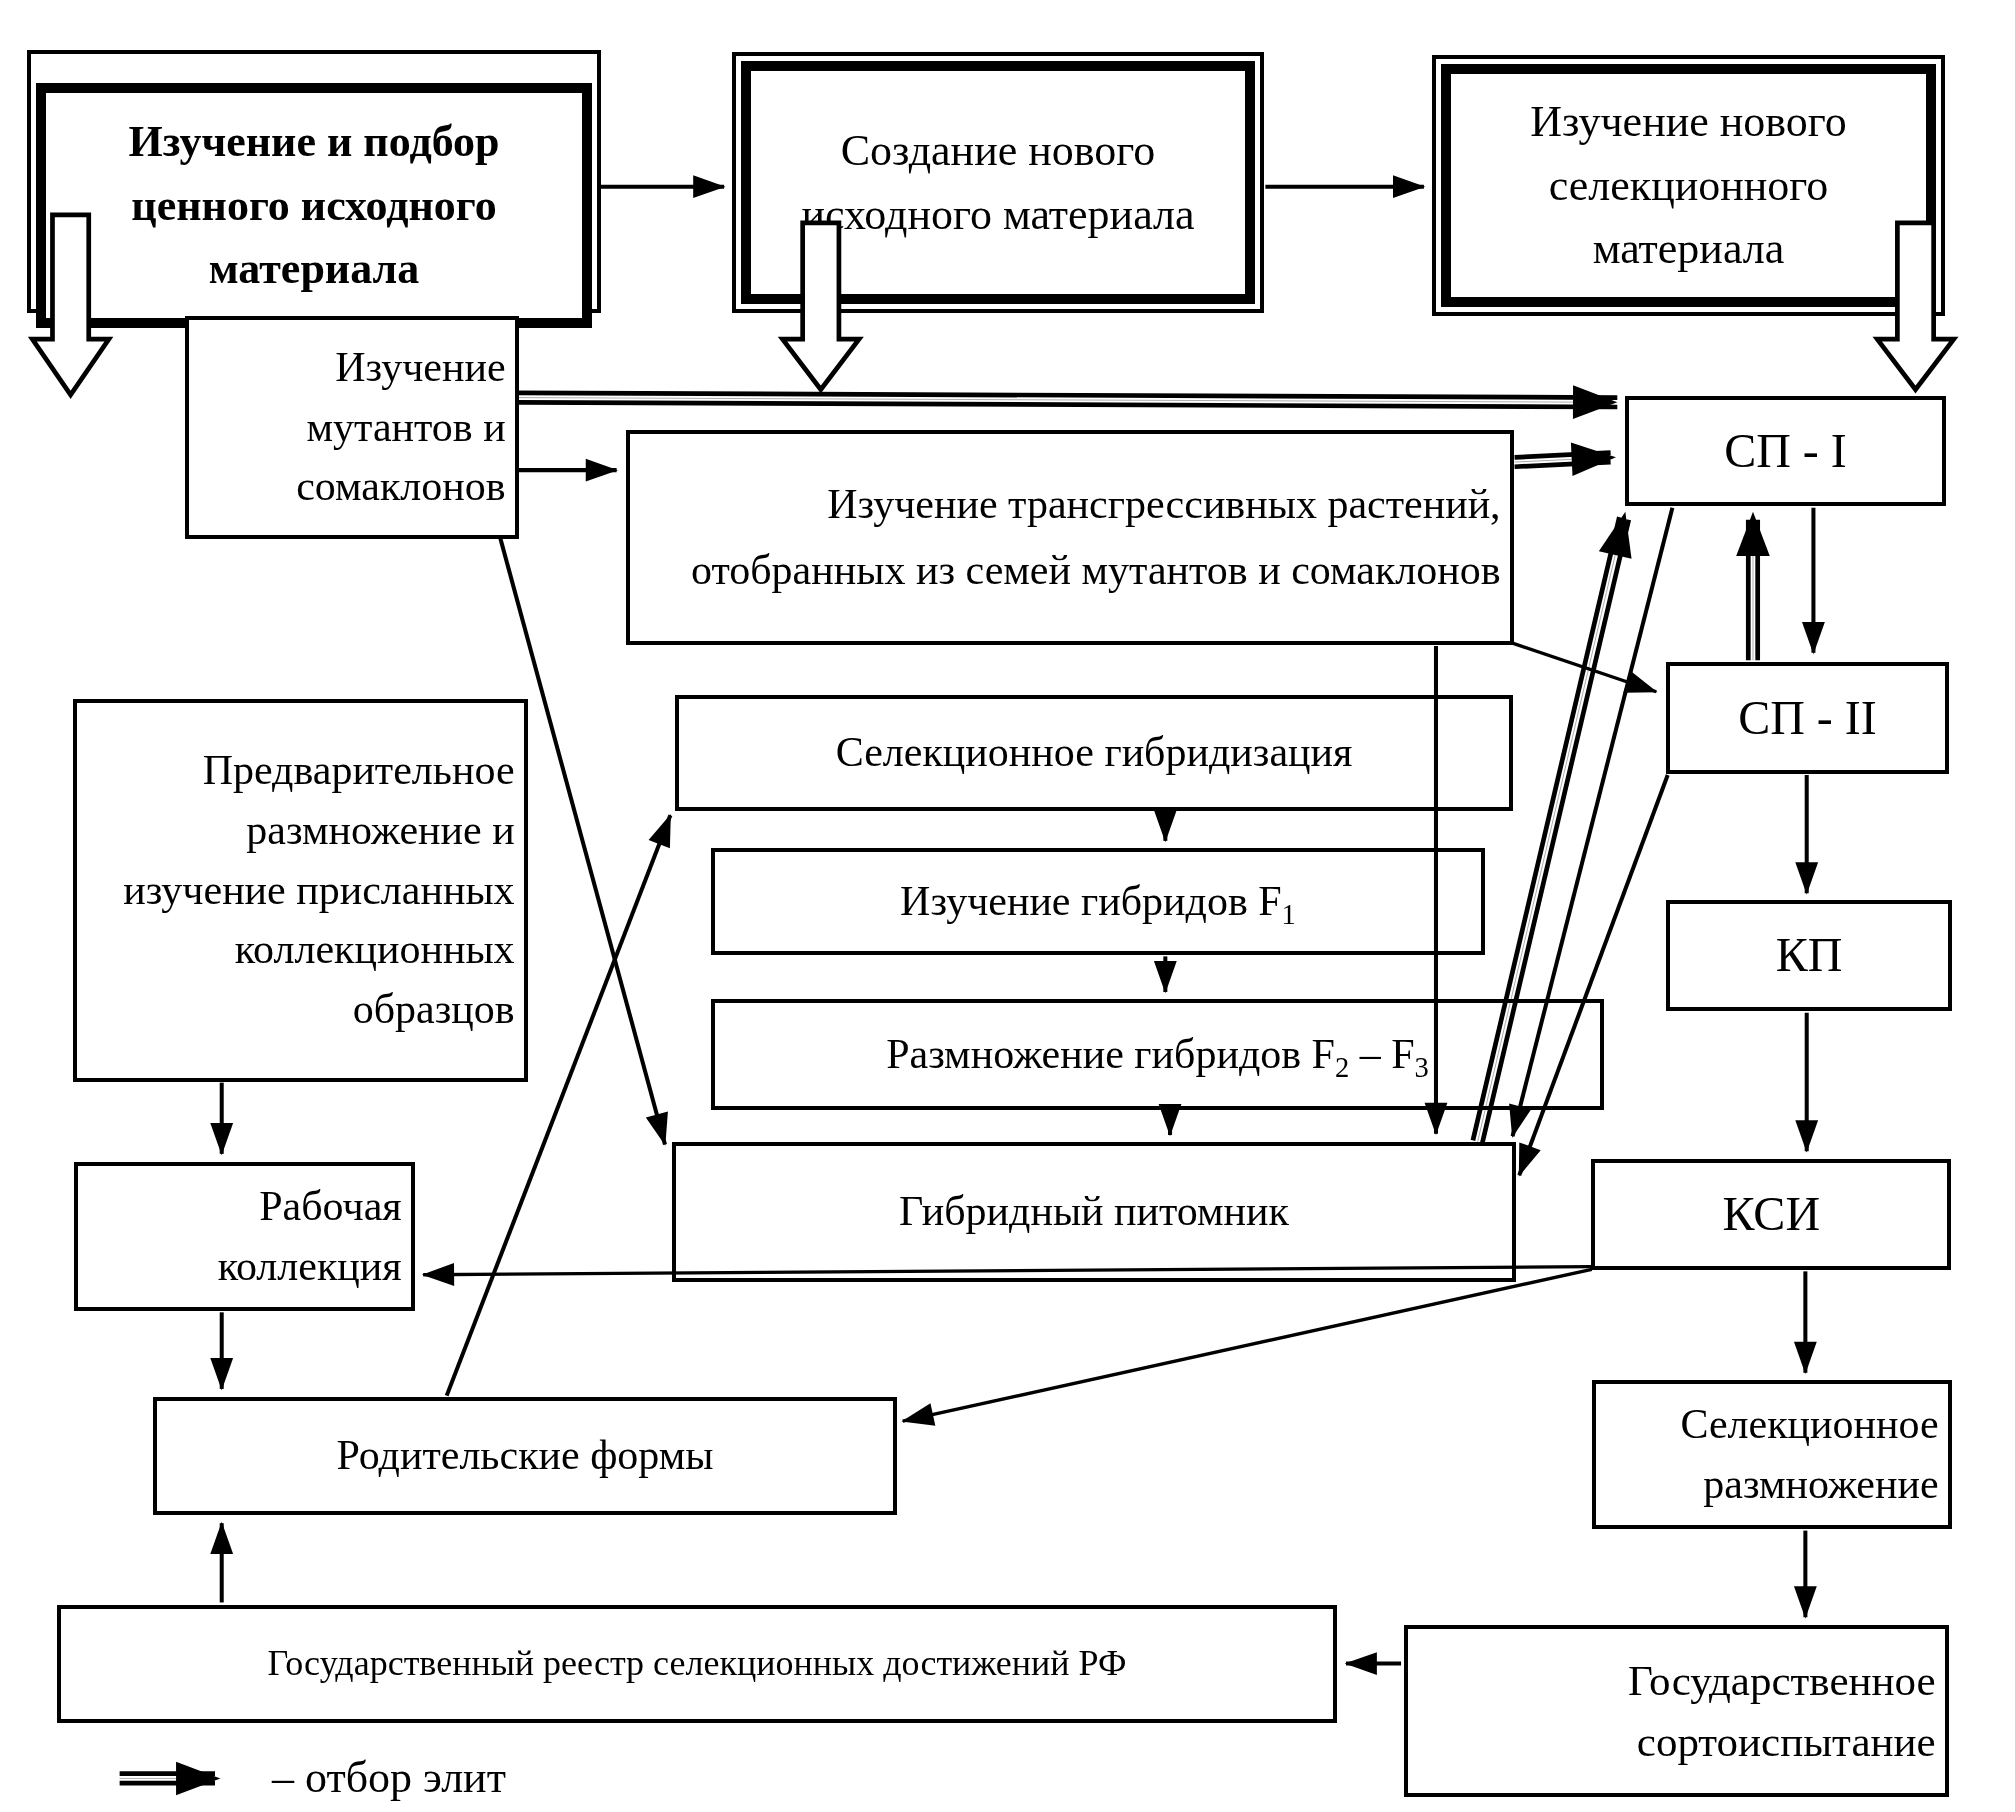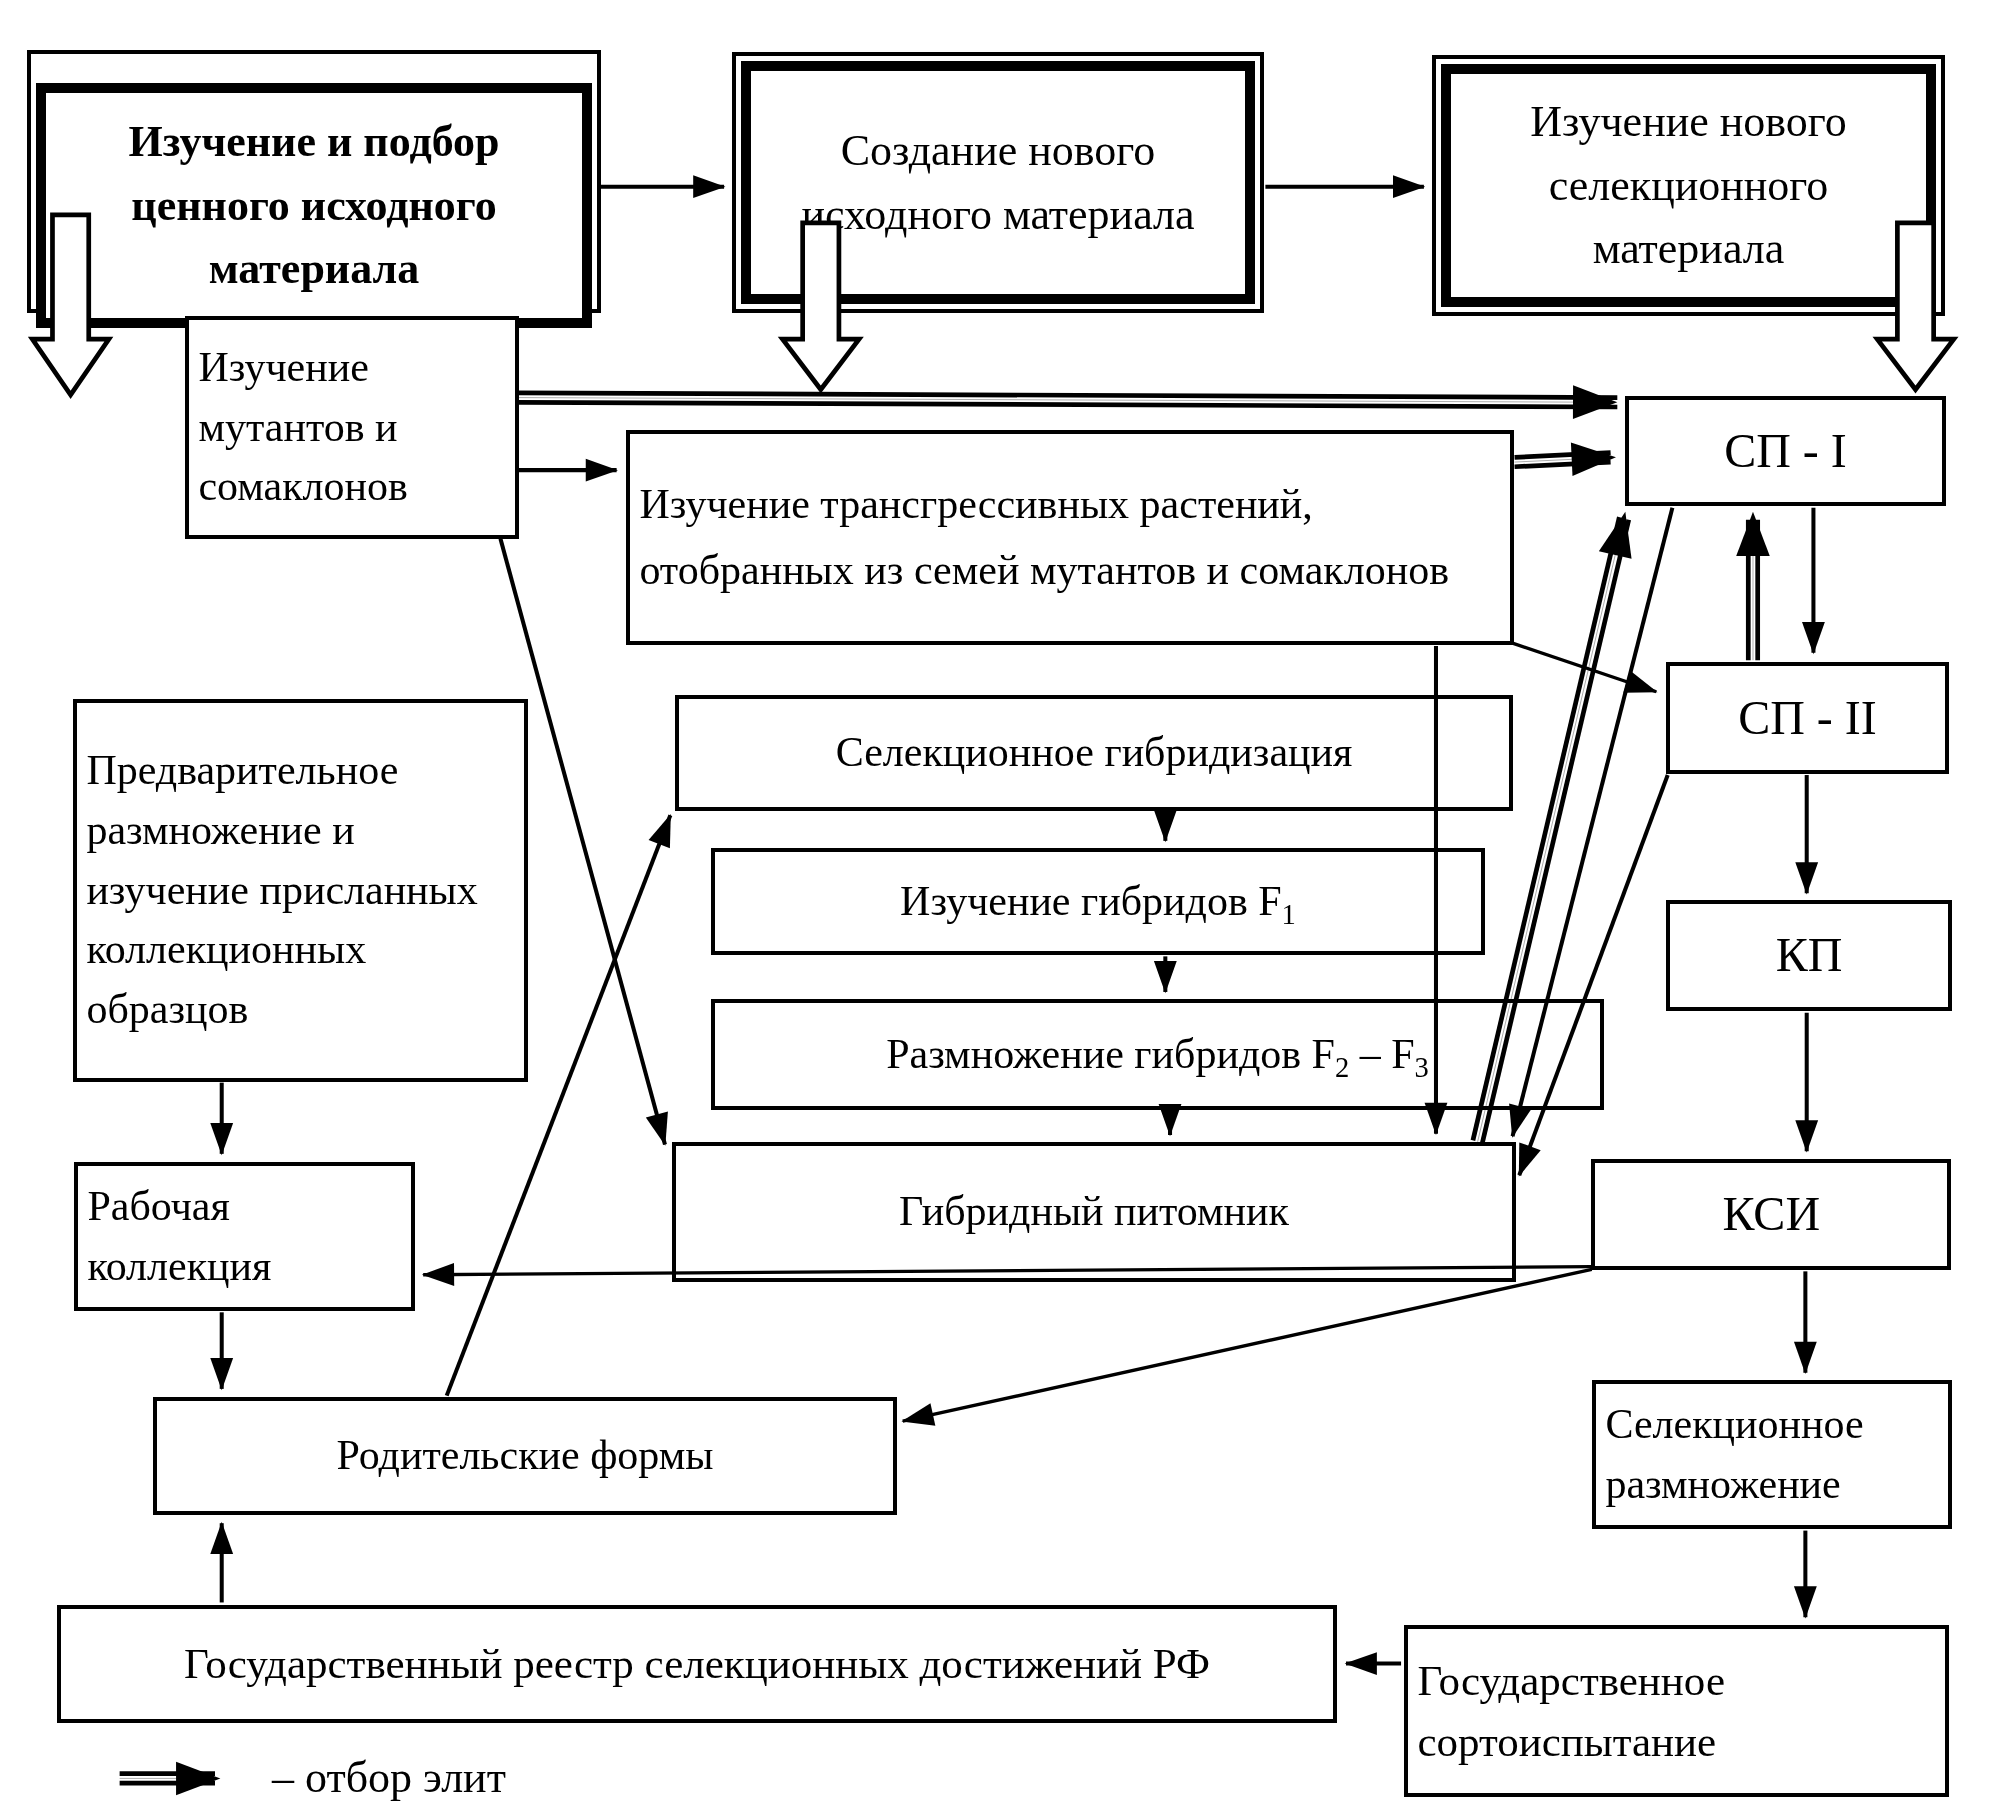--- a/index.html
+++ b/index.html
@@ -2,21 +2,21 @@
 <html style="font-size:10.7px"><head>
 <meta charset="utf-8">
 <style>
   html,body{margin:0;padding:0;background:#ffffff;}
   body{
     width:2015px;height:1812px;position:relative;overflow:hidden;
     font-family:"Liberation Serif","DejaVu Serif",serif;color:#000;
   }
   .box{
     position:absolute;box-sizing:border-box;border:4px solid #000;background:#fff;
-    display:flex;align-items:center;justify-content:center;text-align:left;
+    display:flex;align-items:center;justify-content:center;text-align:right;
     font-size:42px;line-height:1.42;padding:2.7px 9.4px;
   }
   .bigbox{
     position:absolute;box-sizing:border-box;border:4px solid #000;background:#fff;padding:5.4px;
   }
   .bigbox-inner{
     box-sizing:border-box;width:100%;height:100%;border:10.7px solid #000;background:#fff;
     display:flex;align-items:center;justify-content:center;text-align:center;
     font-size:44px;line-height:1.45;padding:1.3px 13.4px;
   }
@@ -92,21 +92,21 @@
 </div>
 
 <div class="box" style="left:153px;top:1397px;width:744px;height:118px;">
   <span>Родительские формы</span>
 </div>
 
 <div class="box" style="left:1592px;top:1380px;width:360px;height:149px;">
   <span>Селекционное размножение</span>
 </div>
 
-<div class="box" style="left:57px;top:1605px;width:1280px;height:118px;font-size:43px;">
+<div class="box" style="left:57px;top:1605px;width:1280px;height:118px;font-size:36px;">
   <span>Государственный реестр селекционных достижений РФ</span>
 </div>
 
 <div class="box" style="left:1404px;top:1625px;width:545px;height:172px;font-size:43px;">
   <span>Государственное сортоиспытание</span>
 </div>
 
 <div id="legend-label">– отбор элит</div>
 
 <svg id="wires" width="2015" height="1812" viewBox="0 0 3000 2698">

